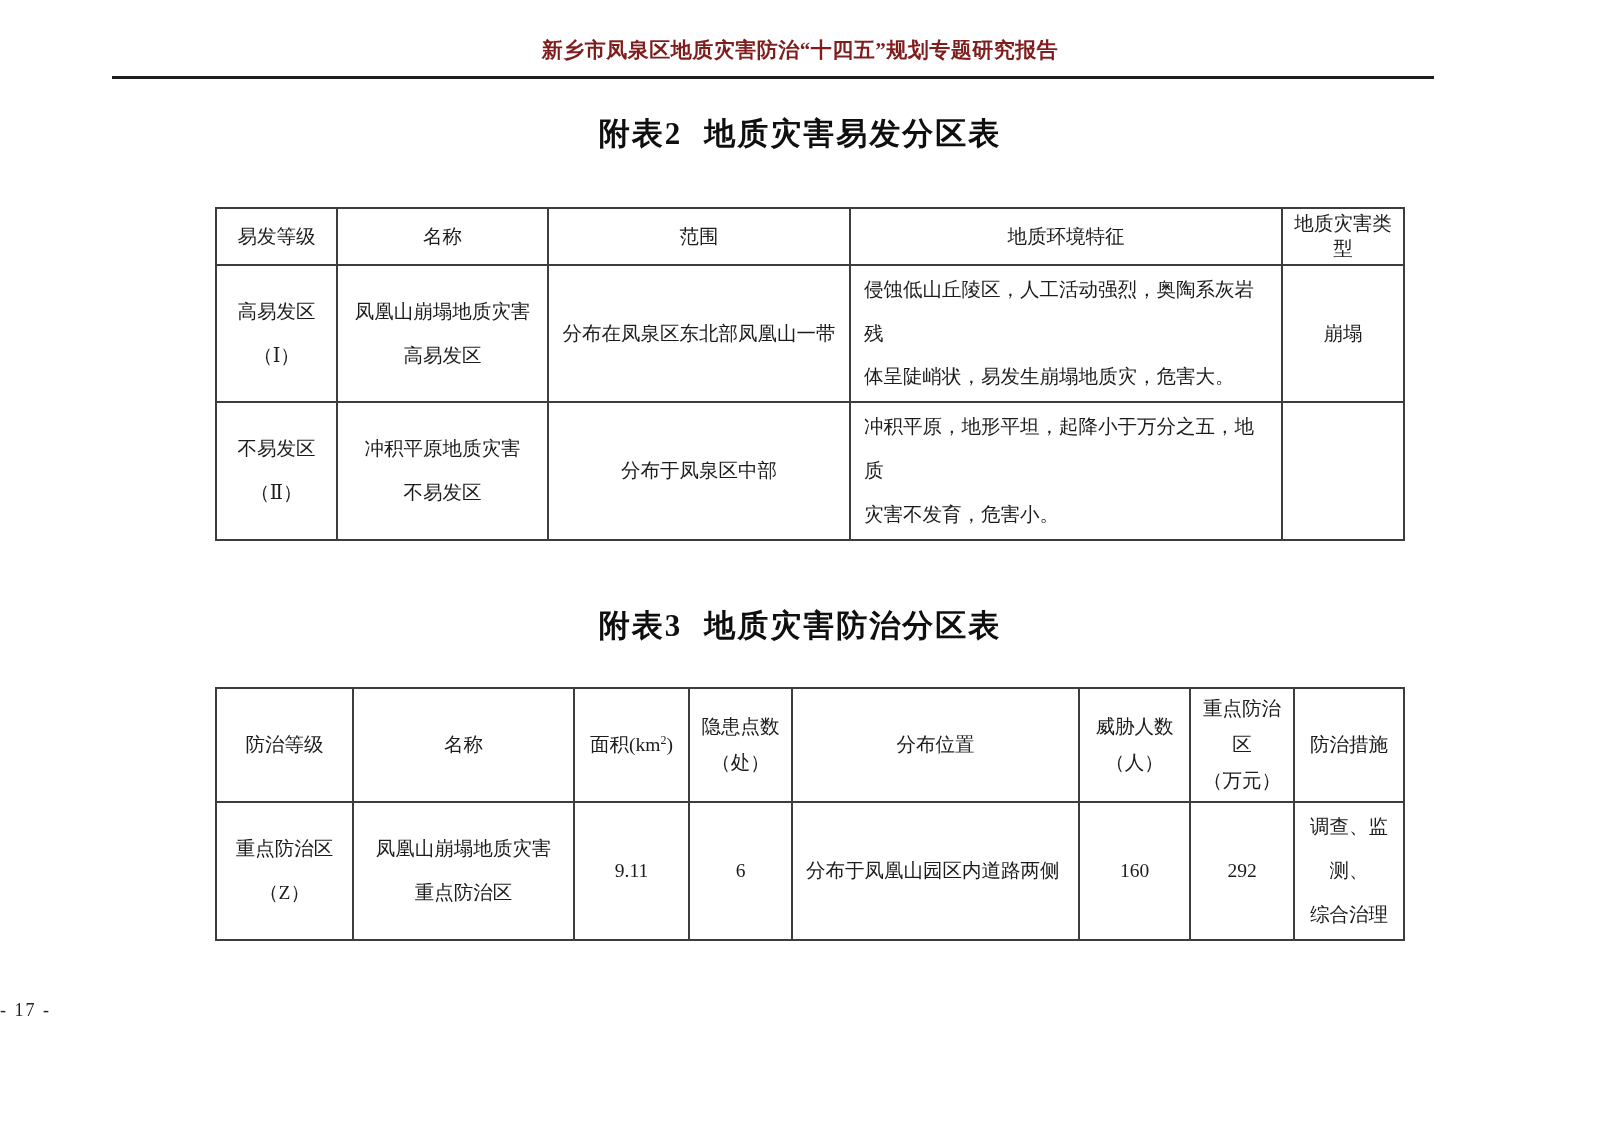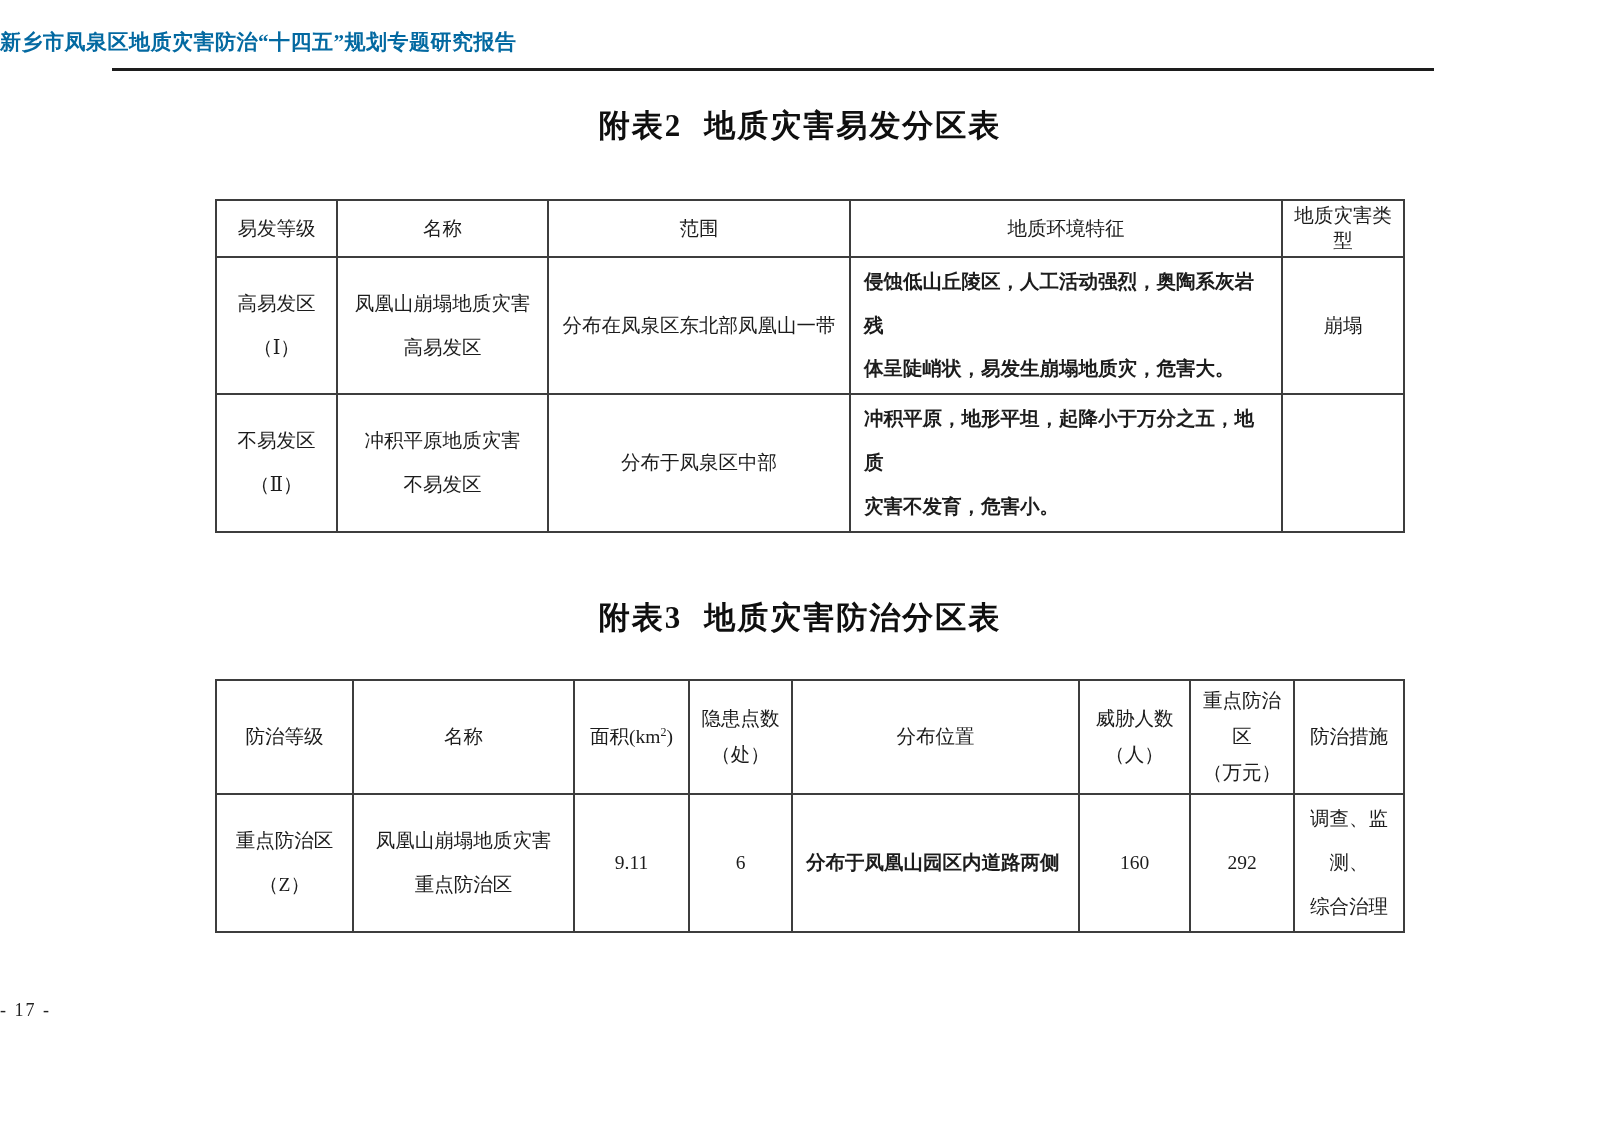--- a/index.html
+++ b/index.html
@@ -4,26 +4,26 @@
 <style>
   * { box-sizing: border-box; margin: 0; padding: 0; }
   html, body { background: #ffffff; }
   body {
     width: 1600px; height: 1131px;
     font-family: "Liberation Serif", "DejaVu Serif", serif;
     color: #1c1c1c;
     position: relative;
   }
   .doc-header-title {
-    padding-top: 28px;
-    text-align: left;
+    padding-top: 36px;
+    text-align: center;
     font-size: 21px;
     font-weight: 600;
     letter-spacing: 0.5px;
-    color: #0369a1;
+    color: #7f1d1d;
   }
   .doc-header-rule {
     margin-top: 12px;
     margin-left: 112px;
     width: 1322px;
     height: 3px;
     background: #1d1d1d;
   }
   .table-caption {
     text-align: center;
@@ -45,21 +45,21 @@
   }
   .tbl th, .tbl td {
     border: 2px solid #3d3d3d;
     text-align: center;
     vertical-align: middle;
     font-weight: normal;
     white-space: pre-line;
     padding: 2px 6px;
     line-height: 2.25;
   }
-  .tbl td.left { text-align: left; padding: 2px 13px; font-weight: bold; }
+  .tbl td.left { text-align: left; padding: 2px 13px; }
   .tbl-easy { margin-top: 52px; }
   .tbl-easy thead tr { height: 48px; }
   .tbl-easy thead th { line-height: 1.3; }
   .tbl-easy tbody tr:nth-child(1) { height: 95px; }
   .tbl-easy tbody tr:nth-child(2) { height: 93px; }
   .tbl-prev { margin-top: 40px; padding-left: 44px; }
   .tbl-prev thead tr { height: 87px; }
   .tbl-prev thead th { line-height: 1.85; }
   .tbl-prev tbody tr:nth-child(1) { height: 90px; }
   .tbl-prev tbody tr:nth-child(2) { height: 88px; }

